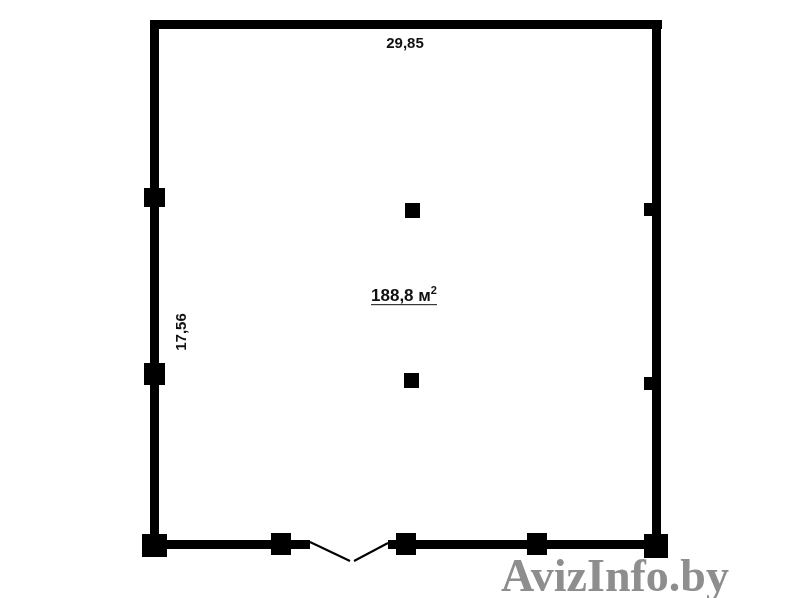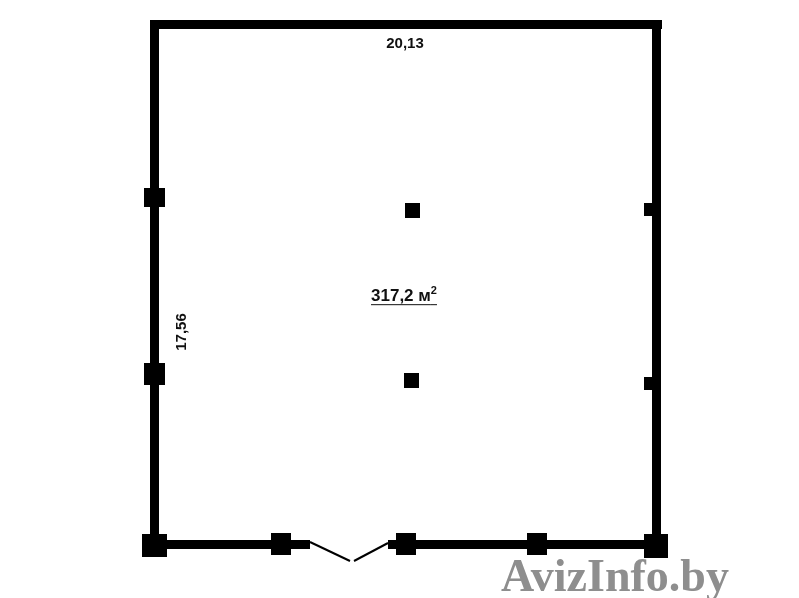--- a/index.html
+++ b/index.html
@@ -83,23 +83,23 @@
     <rect x="527" y="533" width="20" height="22" fill="#000000"></rect>
     <rect x="644" y="534" width="24" height="24" fill="#000000"></rect>
 
     <rect x="644" y="203" width="9" height="13" fill="#000000"></rect>
     <rect x="644" y="377" width="9" height="13" fill="#000000"></rect>
 
     <rect x="405" y="203" width="15" height="15" fill="#000000"></rect>
     <rect x="404" y="373" width="15" height="15" fill="#000000"></rect>
   </svg>
 
-  <div class="dim-label" style="left:405px; top:42px;">20,13</div>
+  <div class="dim-label" style="left:405px; top:42px;">29,85</div>
 
   <div class="dim-label rotated" style="left:180px; top:332px;">17,56</div>
 
   <div class="area-label">
-    <span>317,2 м</span><sup>2</sup>
+    <span>188,8 м</span><sup>2</sup>
   </div>
 
   <div class="watermark">AvizInfo.by</div>
 
 </div>
 
 </body></html>

